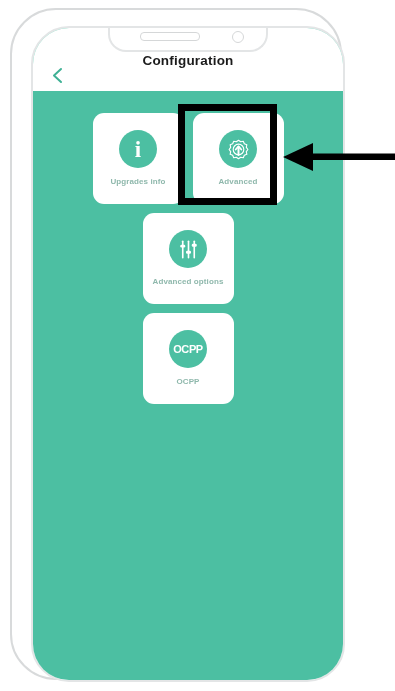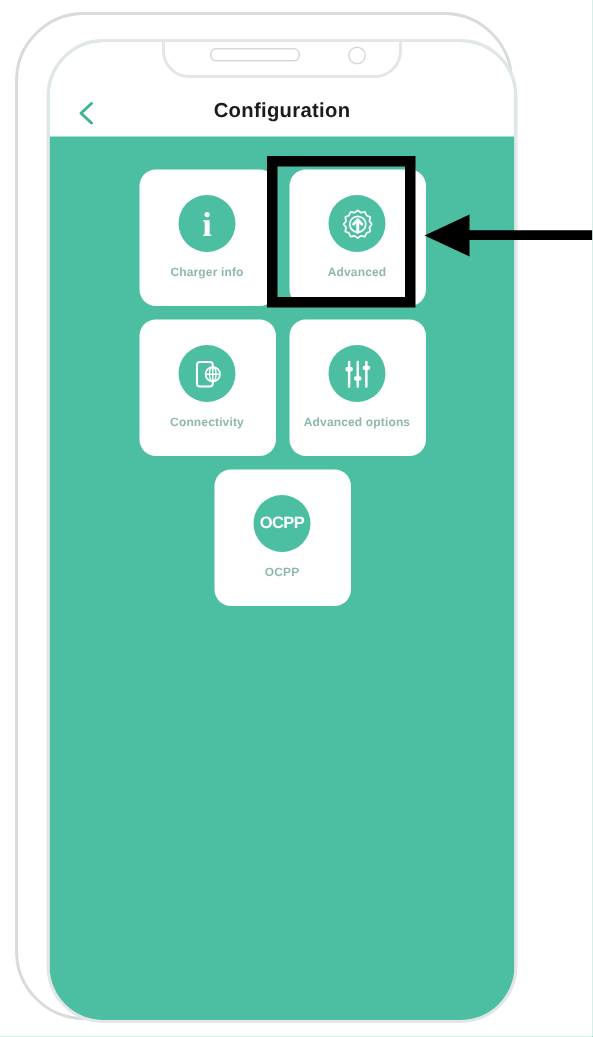--- a/index.html
+++ b/index.html
@@ -69,21 +69,21 @@
     display:flex;flex-direction:column;
   }
 
   
   #app-header{
     height:63px;
     background:#ffffff;
     position:relative;
     display:flex;align-items:flex-end;
     justify-content:center;
-    padding-bottom:10px;
+    padding-bottom:23px;
     box-sizing:border-box;
     flex:0 0 auto;
   }
   #back-button{
     position:absolute;
     left:13px;bottom:5px;
     width:22px;height:22px;
     display:flex;align-items:center;justify-content:center;
     cursor:pointer;
   }
@@ -184,50 +184,38 @@
       </div>
 
       <div id="tile-grid">
 
         <div class="tile-row">
 
           <div class="tile">
             <div class="tile-icon-circle">
               <span class="info-glyph">i</span>
             </div>
-            <div class="tile-label">Charger info</div>
+            <div class="tile-label">Upgrades info</div>
           </div>
 
           <div class="tile">
             <div class="tile-icon-circle">
               <svg width="25" height="25" viewBox="0 0 24 24">
                 <path d="M12 3.1 L14.1 4.6 L16.6 4.1 L17.6 6.4 L20 7.4 L19.5 9.9 L21 12 L19.5 14.1 L20 16.6 L17.6 17.6 L16.6 19.9 L14.1 19.4 L12 20.9 L9.9 19.4 L7.4 19.9 L6.4 17.6 L4 16.6 L4.5 14.1 L3 12 L4.5 9.9 L4 7.4 L6.4 6.4 L7.4 4.1 L9.9 4.6 Z" fill="none" stroke="#ffffff" stroke-width="1.1" stroke-linejoin="round"></path>
                 <circle cx="12" cy="12" r="5.1" fill="none" stroke="#ffffff" stroke-width="1.1"></circle>
                 <line x1="12" y1="17.2" x2="12" y2="9.4" stroke="#ffffff" stroke-width="1.9" stroke-linecap="round"></line>
                 <polyline points="9.3,12 12,9 14.7,12" fill="none" stroke="#ffffff" stroke-width="1.7" stroke-linecap="round" stroke-linejoin="round"></polyline>
               </svg>
             </div>
             <div class="tile-label">Advanced</div>
           </div>
         </div>
 
         <div class="tile-row">
 
-          <div class="tile">
-            <div class="tile-icon-circle">
-              <svg width="23" height="23" viewBox="0 0 24 24">
-                <rect x="4.5" y="3.5" width="11" height="17" rx="2" fill="none" stroke="#ffffff" stroke-width="1.4"></rect>
-                <circle cx="15.5" cy="12" r="5" fill="#4CBFA2" stroke="#ffffff" stroke-width="1.3"></circle>
-                <line x1="10.5" y1="12" x2="20.5" y2="12" stroke="#ffffff" stroke-width="1"></line>
-                <line x1="15.5" y1="7" x2="15.5" y2="17" stroke="#ffffff" stroke-width="1"></line>
-                <ellipse cx="15.5" cy="12" rx="2.3" ry="5" fill="none" stroke="#ffffff" stroke-width="1"></ellipse>
-              </svg>
-            </div>
-            <div class="tile-label">Connectivity</div>
-          </div>
 
           <div class="tile">
             <div class="tile-icon-circle">
               <svg width="23" height="23" viewBox="0 0 24 24">
                 <line x1="6" y1="3.5" x2="6" y2="20.5" stroke="#ffffff" stroke-width="1.7" stroke-linecap="round"></line>
                 <line x1="12" y1="3.5" x2="12" y2="20.5" stroke="#ffffff" stroke-width="1.7" stroke-linecap="round"></line>
                 <line x1="18" y1="3.5" x2="18" y2="20.5" stroke="#ffffff" stroke-width="1.7" stroke-linecap="round"></line>
                 <rect x="3.4" y="7" width="5.2" height="3" rx="1.3" fill="#ffffff"></rect>
                 <rect x="9.4" y="13.4" width="5.2" height="3" rx="1.3" fill="#ffffff"></rect>
                 <rect x="15.4" y="6" width="5.2" height="3" rx="1.3" fill="#ffffff"></rect>

